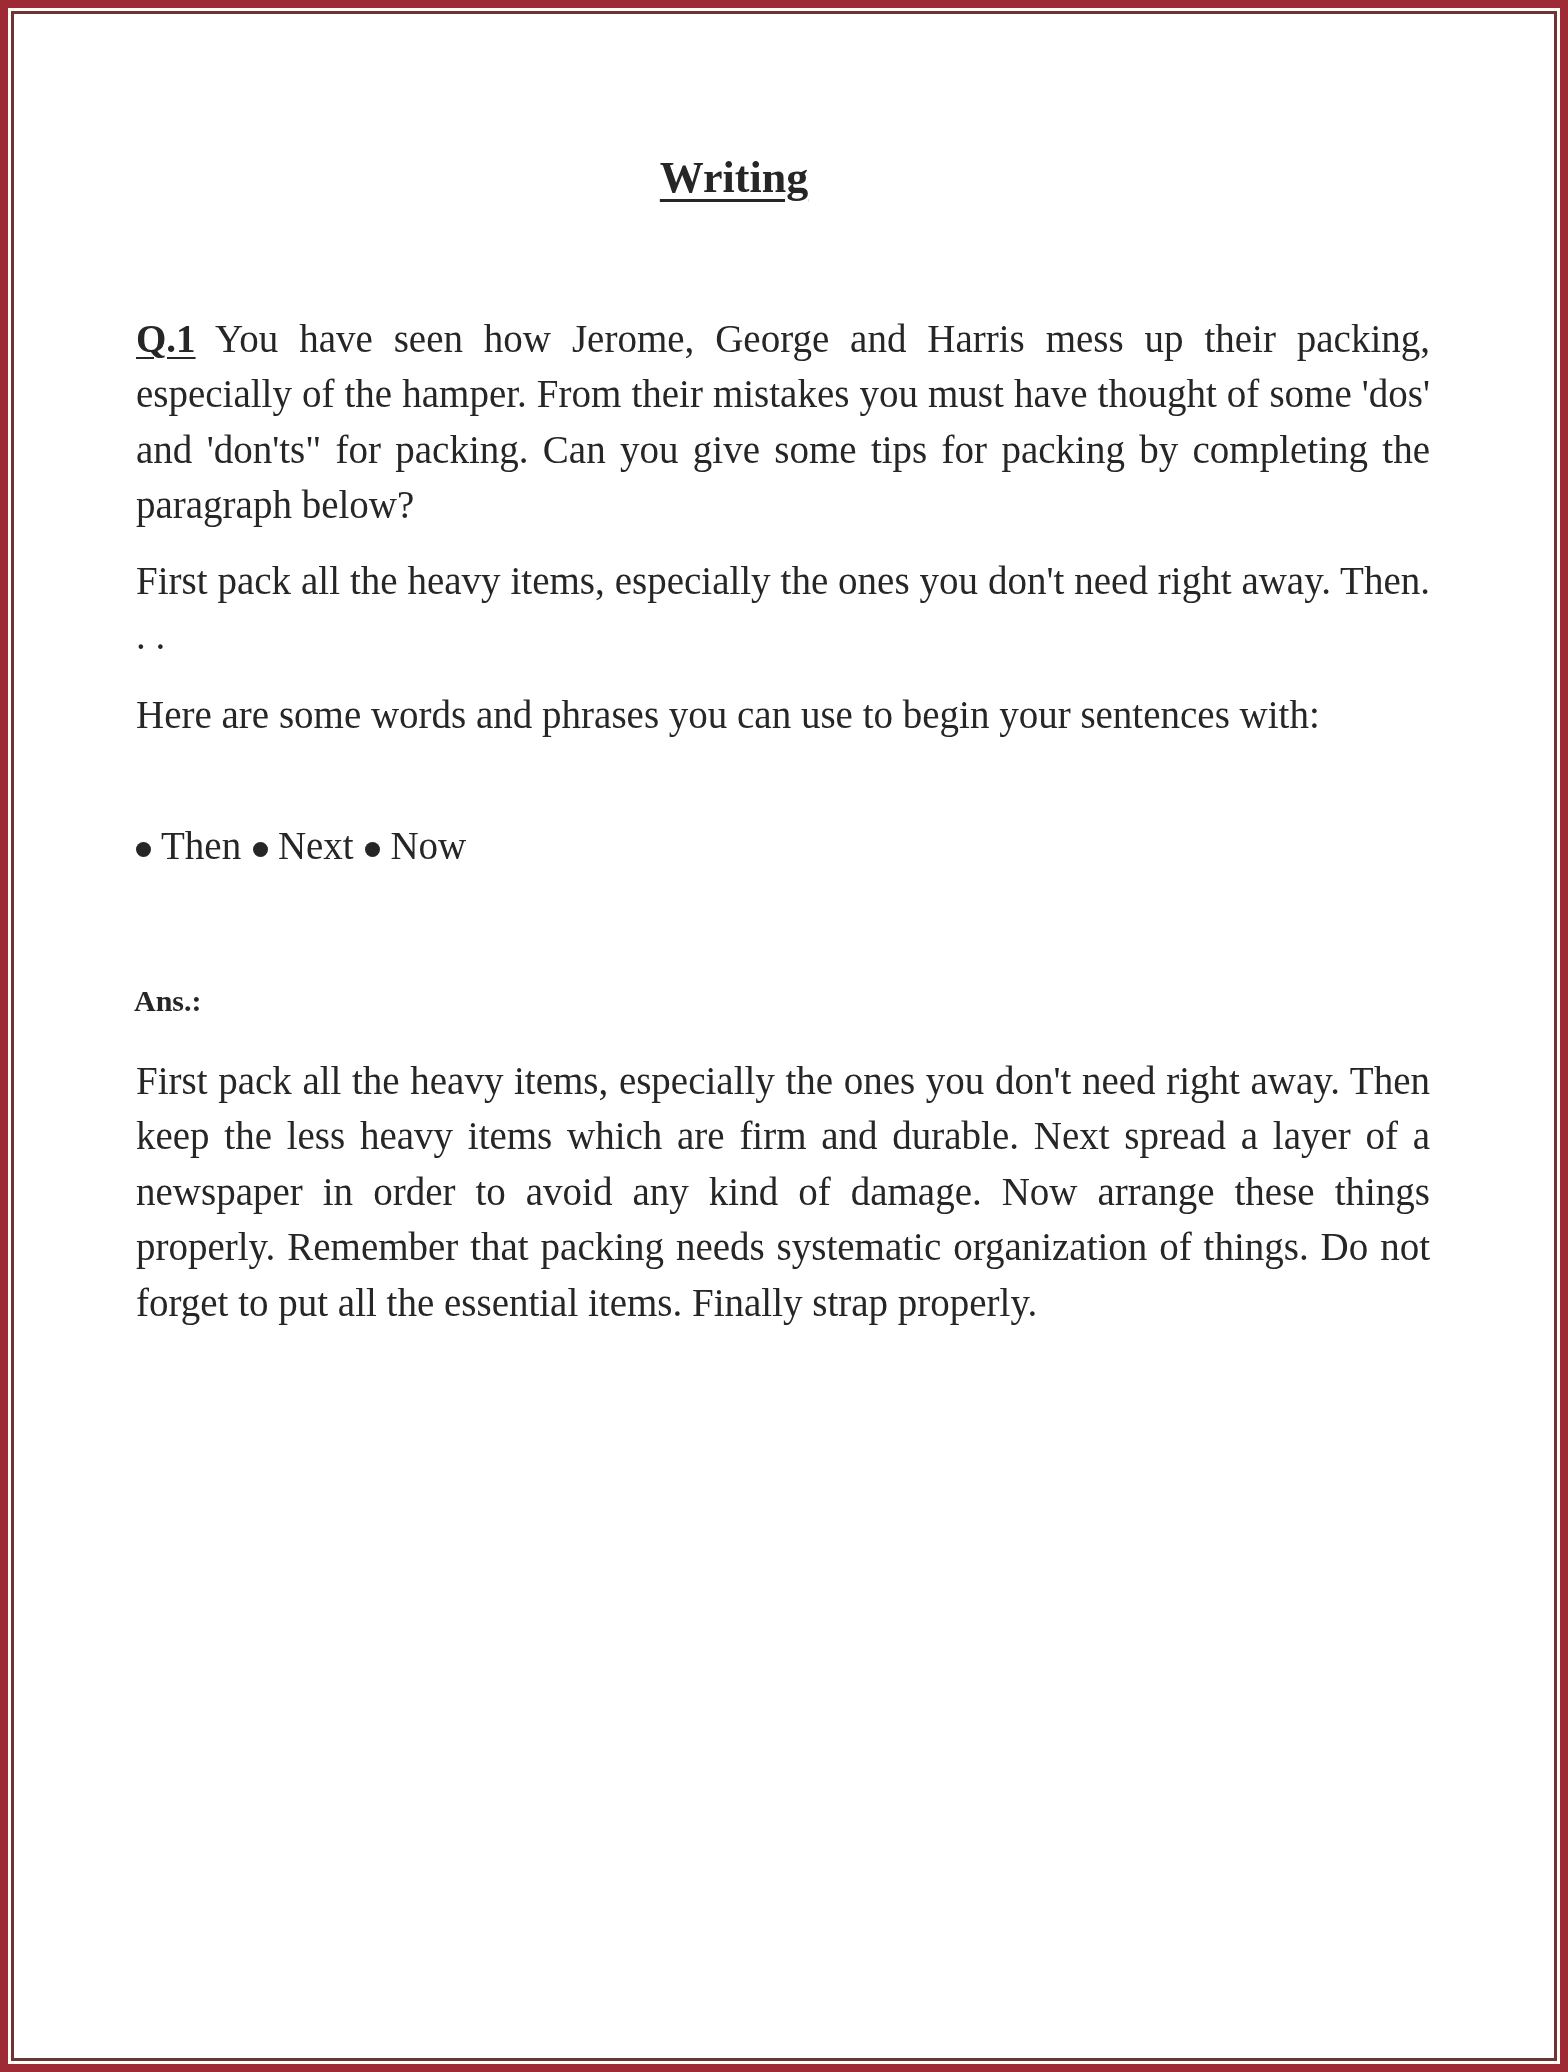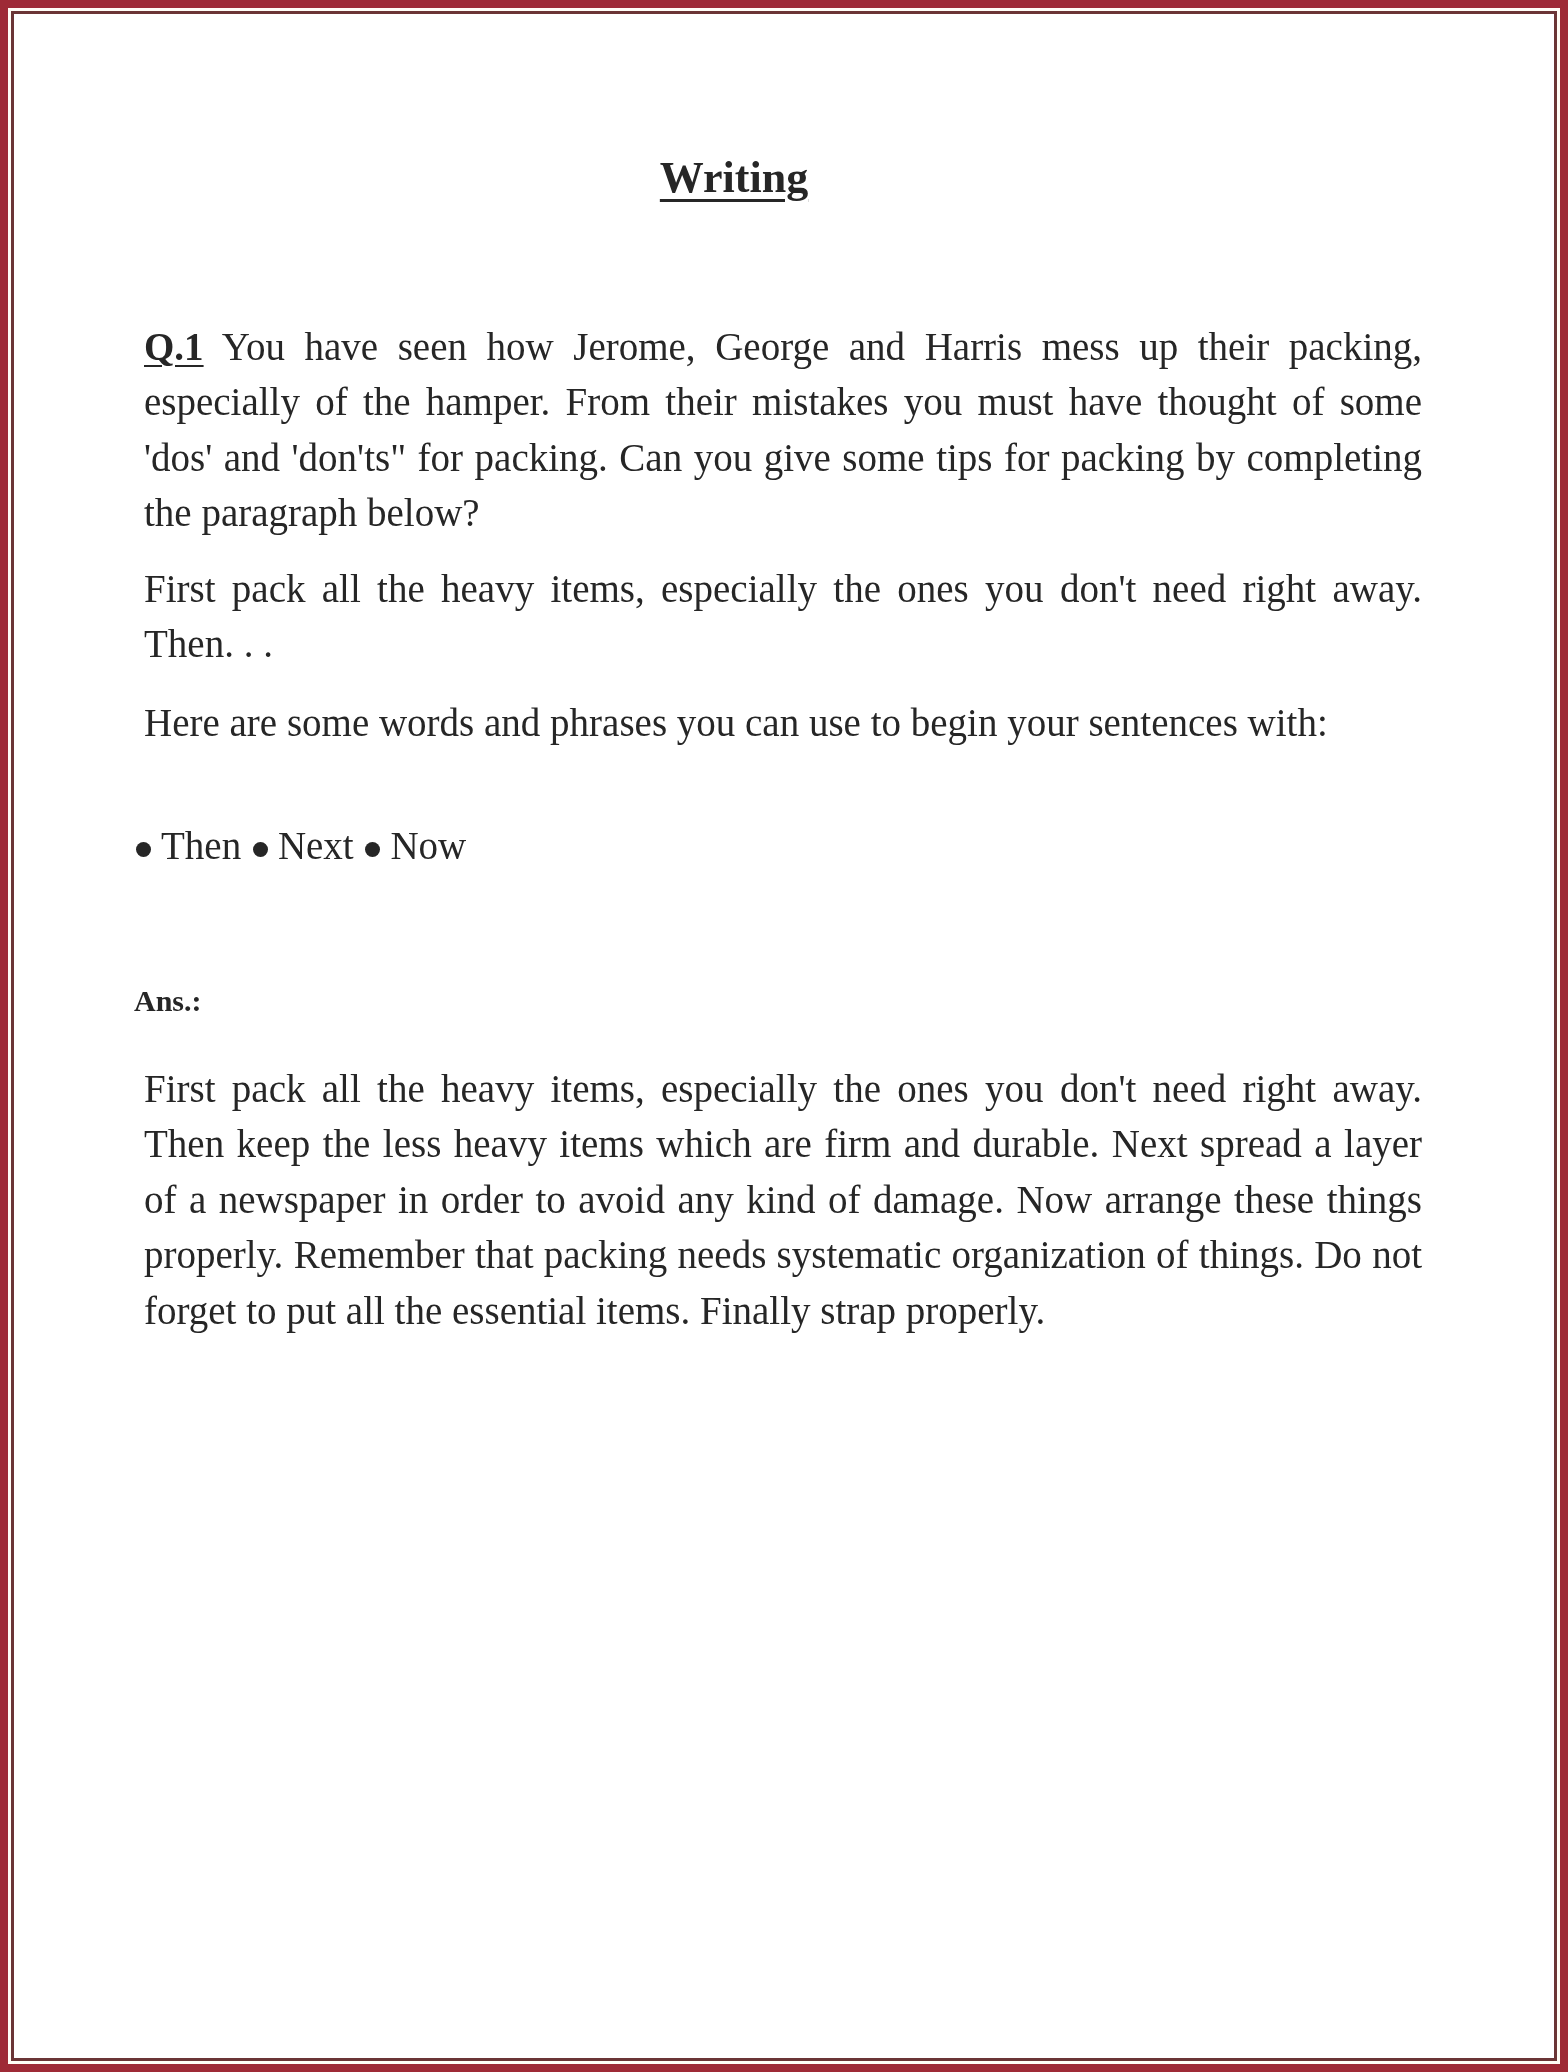--- a/index.html
+++ b/index.html
@@ -26,21 +26,21 @@
       position: absolute; left: 0; width: 1468px; top: 138px;
       text-align: center;
       font-size: 44px; font-weight: bold; line-height: 48px; margin-top: 16px;
     }
     .title span { text-decoration: underline; text-decoration-thickness: 3px; text-underline-offset: 7px; }
     .block {
       position: absolute; left: 134px; width: 1298px;
       font-size: 39px; line-height: 55.4px;
       text-align: justify;
     }
-    .block p { margin: 10px; }
+    .block p { margin: 2px; }
     .qlabel { font-weight: bold; text-decoration: underline; text-decoration-thickness: 2px; text-underline-offset: 5px; }
     .bullets { position: absolute; left: 134px; font-size: 39px; line-height: 55px; white-space: nowrap; }
     .bullet-item { display: inline; }
     .dot { display: inline-block; width: 15px; height: 15px; border-radius: 50%; background: #262626; margin: 0 10px 9px 2px; vertical-align: middle; position: relative; top: 4px; }
     .ans-label { position: absolute; left: 134px; font-size: 30px; font-weight: bold; line-height: 55px; }
   </style>
 </head>
 <body>
 
 <div class="frame-gap"></div>

